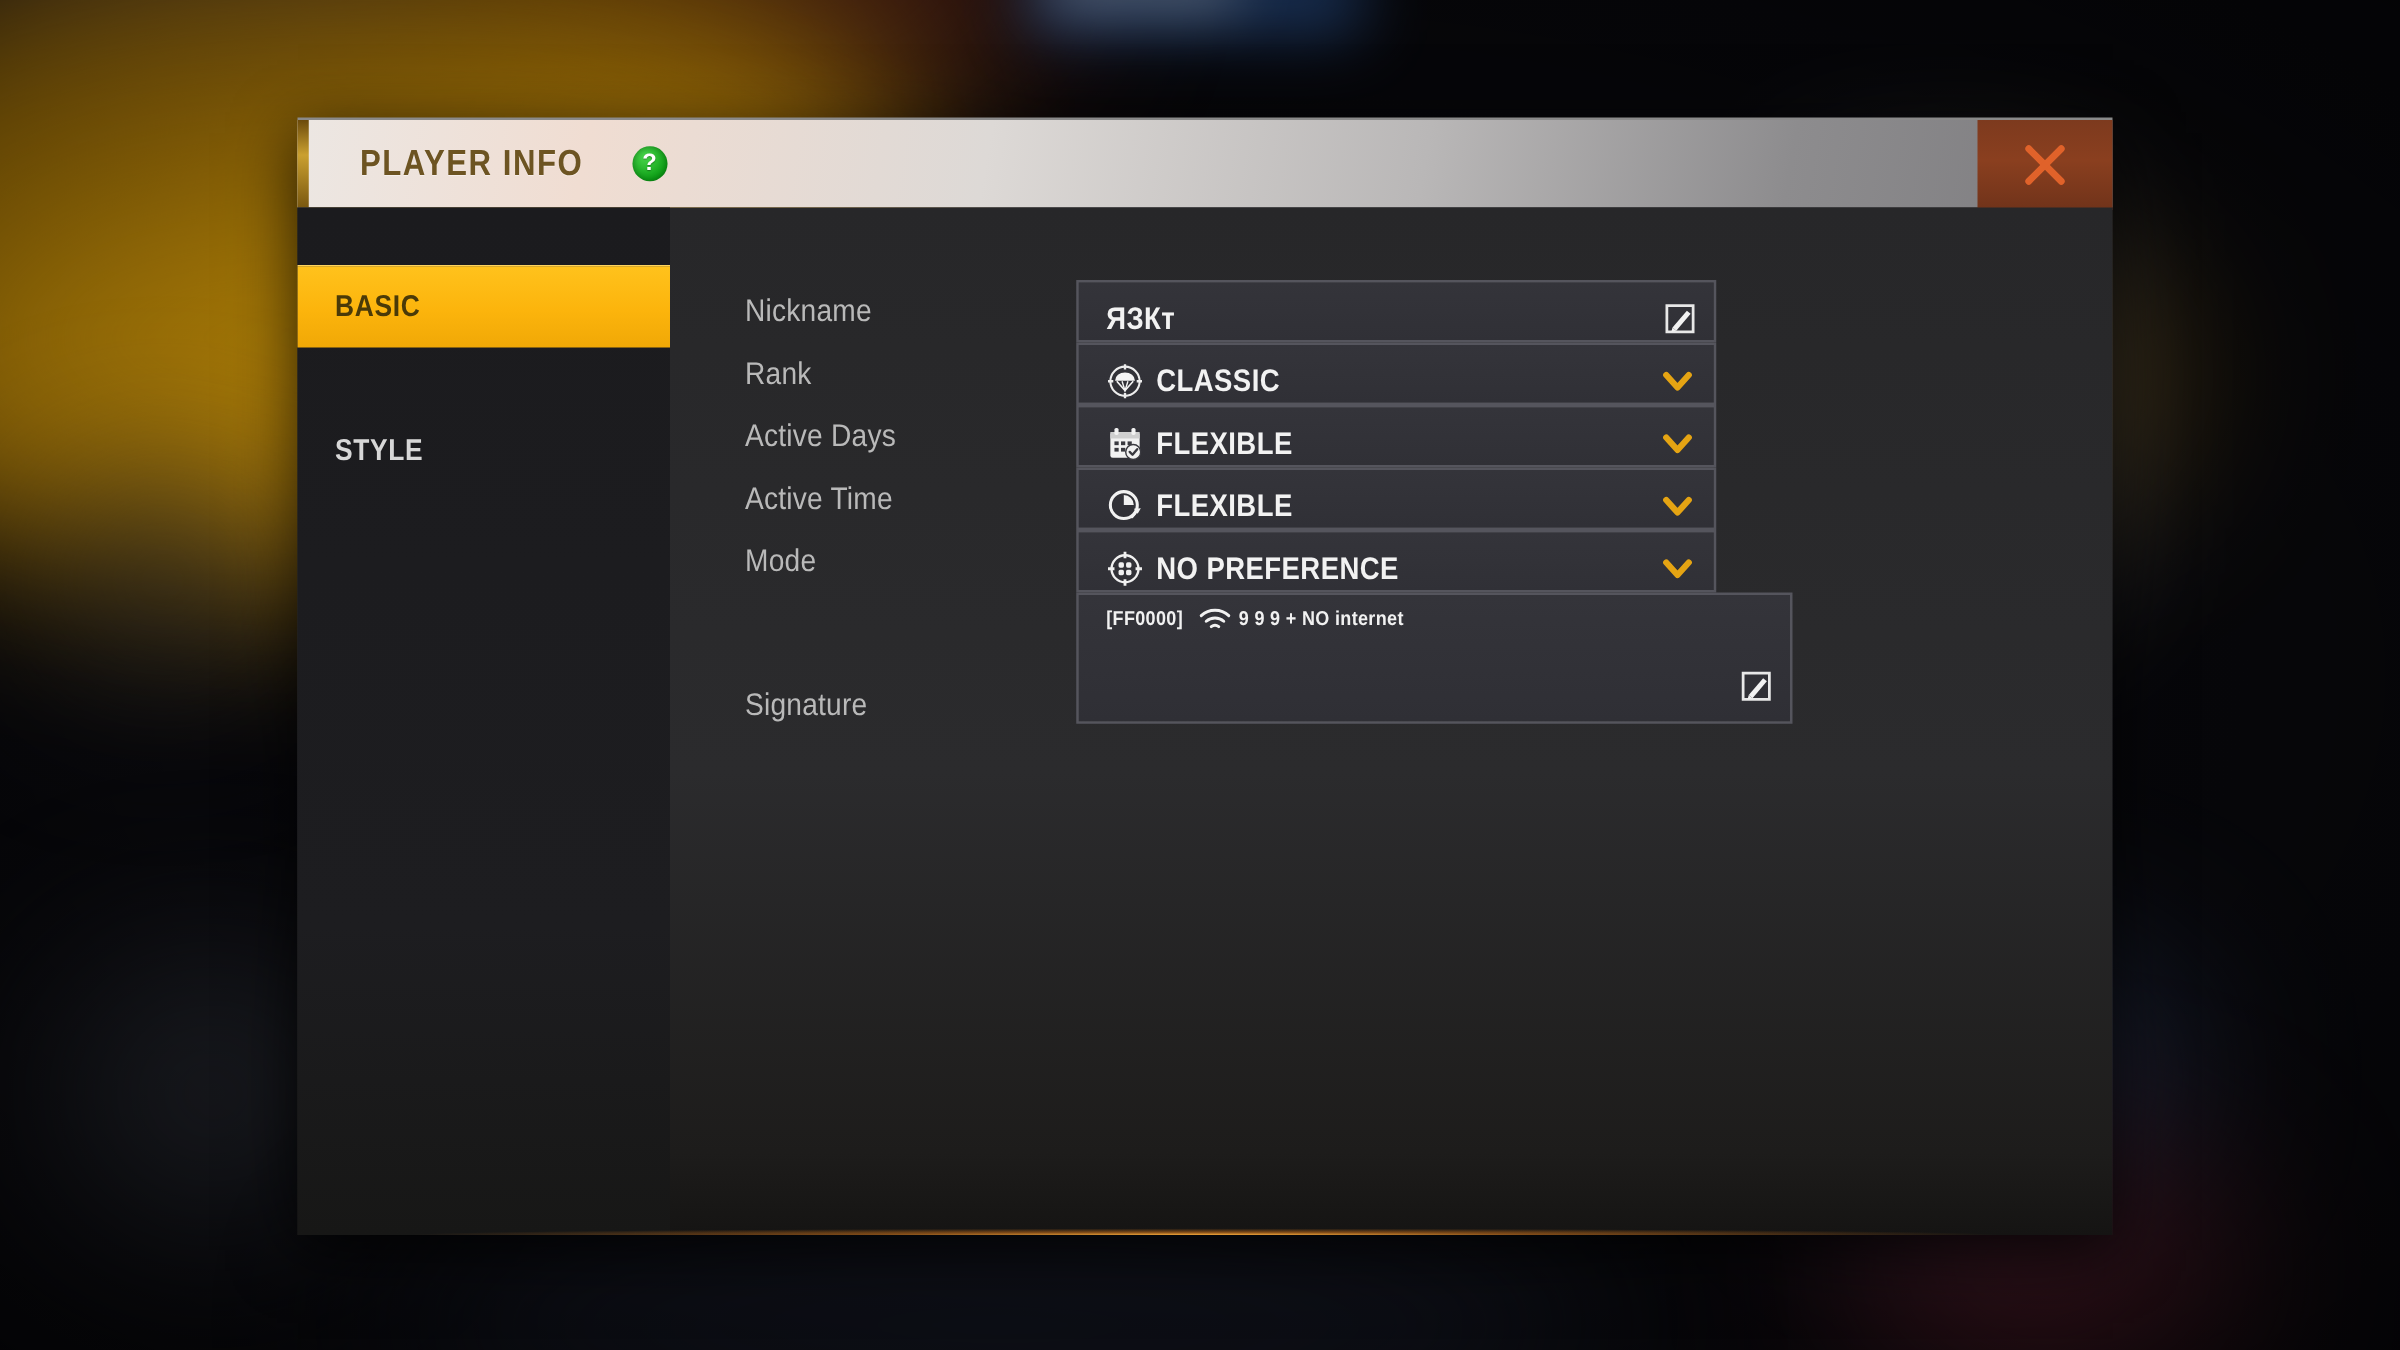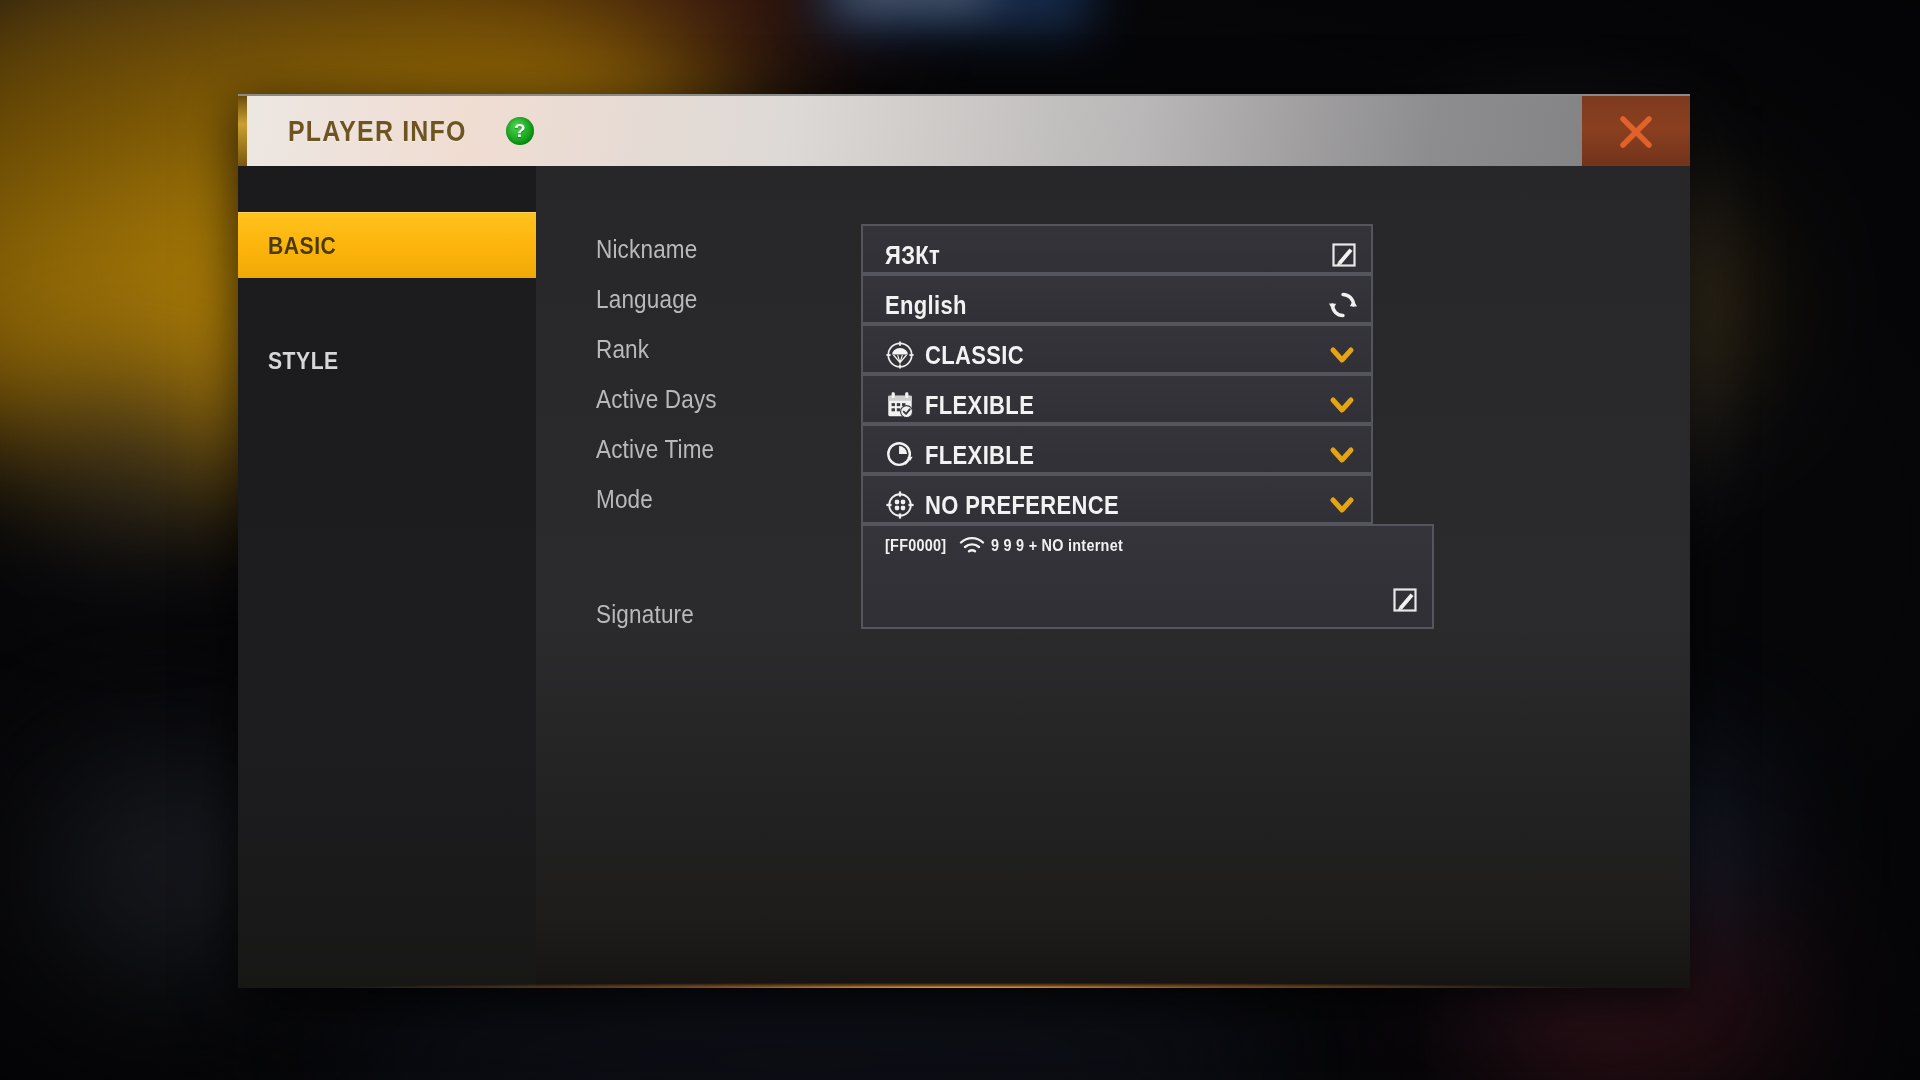--- a/index.html
+++ b/index.html
@@ -191,34 +191,20 @@
           <div class="trail">
             <svg width="30" height="30" viewBox="0 0 30 30">
               <rect x="4.5" y="4.5" width="21" height="21" fill="none" stroke="#e8e8e8" stroke-width="2.2"></rect>
               <path d="M9 22 L20.5 8.5 L23.5 11 L12 24.5 Z" fill="#f2f2f2"></path>
               <path d="M9 22 L12 24.5 L8 25.5 Z" fill="#f2f2f2"></path>
             </svg>
           </div>
         </div>
       </div>
 
-      <div class="row">
-        <div class="row-label"><span>Language</span></div>
-        <div class="field">
-          <div class="field-val"><span>English</span></div>
-          <div class="trail">
-            <svg width="32" height="32" viewBox="0 0 32 32">
-              <path d="M16 5.5 A10.5 10.5 0 0 1 26.5 16" fill="none" stroke="#f0f0f0" stroke-width="3.4" stroke-linecap="round"></path>
-              <path d="M16 26.5 A10.5 10.5 0 0 1 5.5 16" fill="none" stroke="#f0f0f0" stroke-width="3.4" stroke-linecap="round"></path>
-              <polygon points="26.5,11 30,17.5 22.8,17.2" fill="#f0f0f0"></polygon>
-              <polygon points="5.5,21 2,14.5 9.2,14.8" fill="#f0f0f0"></polygon>
-            </svg>
-          </div>
-        </div>
-      </div>
 
 
       <div class="row">
         <div class="row-label"><span>Rank</span></div>
         <div class="field">
           <svg class="ficon" viewBox="0 0 32 32">
             <circle cx="16" cy="16" r="12.5" fill="none" stroke="#ededed" stroke-width="1.8"></circle>
             <line x1="16" y1="1.5" x2="16" y2="6" stroke="#ededed" stroke-width="2"></line>
             <line x1="16" y1="26" x2="16" y2="30.5" stroke="#ededed" stroke-width="2"></line>
             <line x1="1.5" y1="16" x2="6" y2="16" stroke="#ededed" stroke-width="2"></line>

